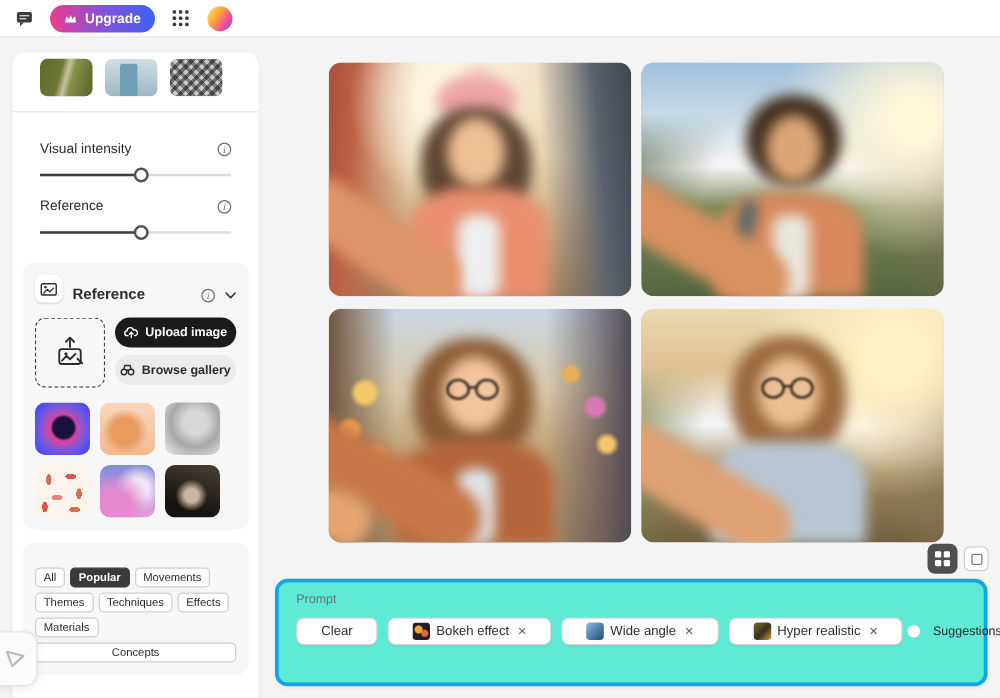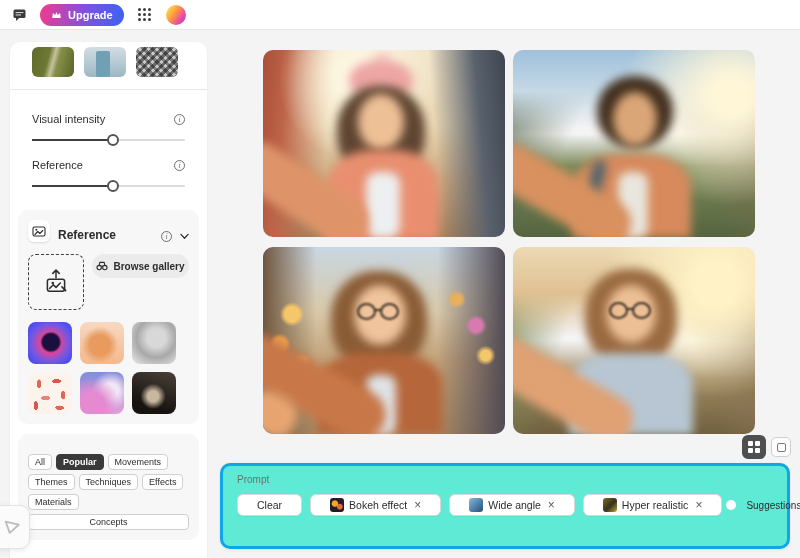--- a/index.html
+++ b/index.html
@@ -255,20 +255,32 @@
               <path d="M13 9 V2.5"></path>
                 <path d="M10 5 L13 2 L16 5"></path>
               <rect x="5" y="10.5" width="16" height="11" rx="2"></rect>
               <path d="M7 19 l3.5-3.5 2.5 2.5 4-4"></path>
               <path d="M18.5 17.5 l3.5 3.5"></path>
             </g>
               <circle cx="10" cy="14" r="1.2" fill="#2c2c2c"></circle>
           </svg>
         </div>
         <div class="ref-btns">
+          <div class="sbtn black">
+            <span style="display:flex">
+              <svg width="12" height="10" viewBox="0 0 12 10">
+                  <g fill="none" stroke="#fff" stroke-width="1.1" stroke-linecap="round" stroke-linejoin="round">
+                <path d="M3.4 7.5 H2.8 A1.9 1.9 0 0 1 2.6 3.7 A2.6 2.6 0 0 1 7.7 3 A2.3 2.3 0 0 1 9.3 7.5 H8.6"></path>
+                <path d="M6 9 V5"></path>
+                    <path d="M4.6 6.2 L6 4.8 L7.4 6.2"></path>
+              </g>
+                </svg>
+            </span>
+            <span>Upload image</span>
+          </div>
           <div class="sbtn gray">
             <span style="display:flex">
               <svg width="12" height="10" viewBox="0 0 12 10">
                   <g fill="none" stroke="#2c2c2c" stroke-width="1.1">
                 <circle cx="3.2" cy="6.6" r="2.2"></circle>
                     <circle cx="8.8" cy="6.6" r="2.2"></circle>
                 <path d="M3.2 4.4 L3.8 1.4 H8.2 L8.8 4.4" stroke-linejoin="round"></path>
                     <path d="M5.4 5 h1.2"></path>
               </g>
                 </svg>

